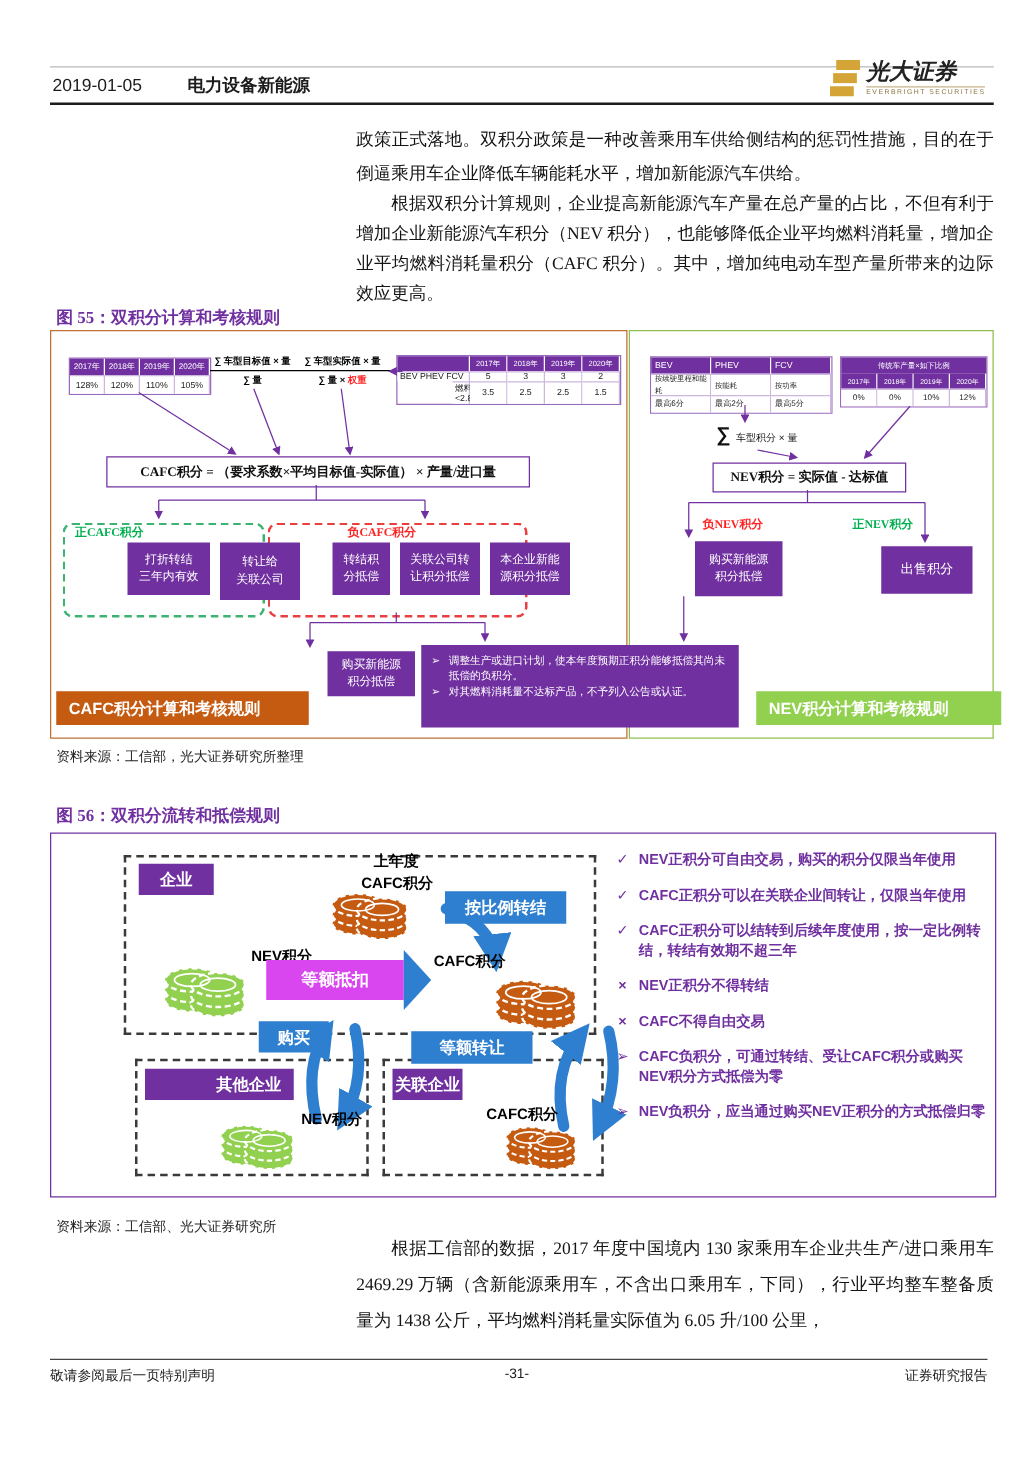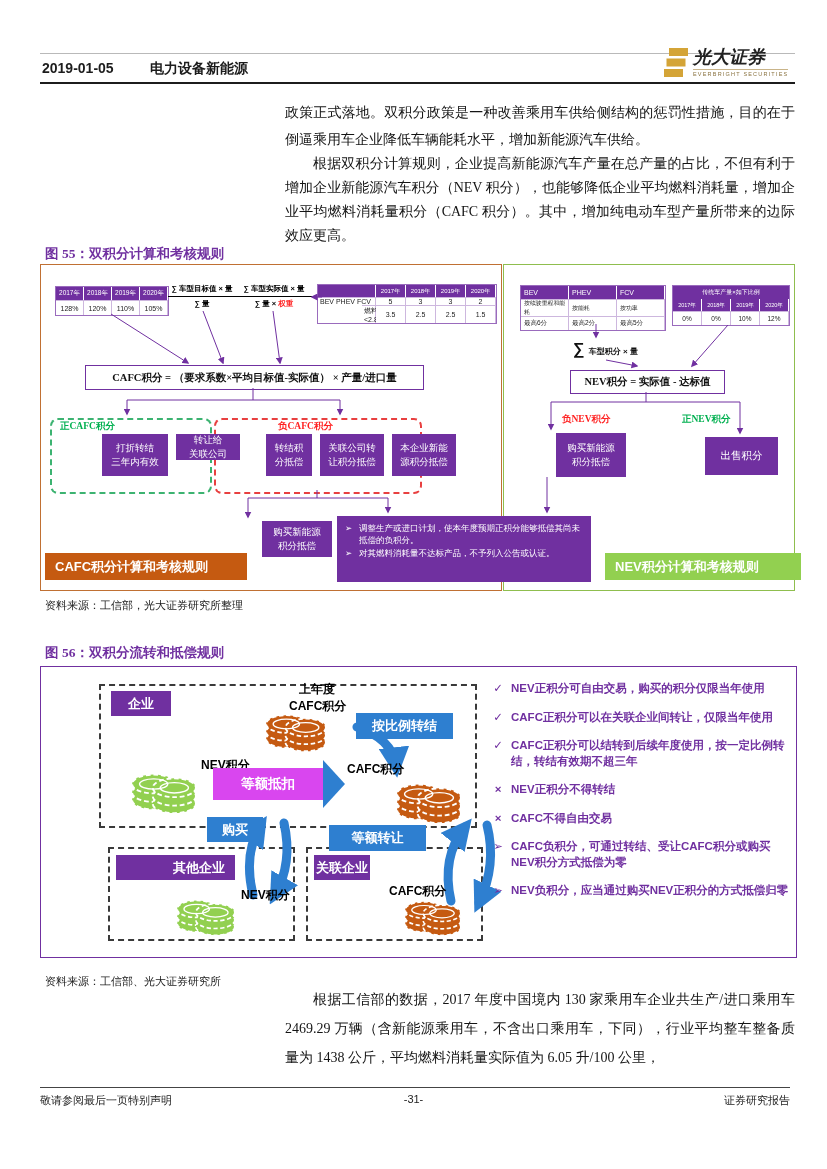--- a/index.html
+++ b/index.html
@@ -4,21 +4,21 @@
 <style>
   html,body{margin:0;padding:0;background:#e8e8e8;}
   .page{position:relative;width:827px;height:1169px;background:#fff;margin:0 auto;overflow:hidden;
         font-family:"Liberation Sans","DejaVu Sans",sans-serif;color:#111;}
   .abs{position:absolute;}
   .serif{font-family:"Liberation Serif","DejaVu Serif",serif;}
   .wsp{white-space:pre-line;margin-left:44px;}
   
   .hdr-thin{left:40px;top:53px;width:755px;height:1px;background:#b9b9b9;}
   .hdr-thick{left:40px;top:82px;width:755px;height:2px;background:#1c1c1c;}
-  .hdr-date{left:42px;top:60px;font-size:14px;color:#1c1c1c;font-weight:bold;}
+  .hdr-date{left:42px;top:60px;font-size:14px;color:#1c1c1c;}
   .hdr-cat{left:150px;top:60px;font-size:14px;font-weight:bold;color:#1c1c1c;}
   .logo{left:664px;top:46px;width:131px;height:34px;display:flex;align-items:center;gap:5px;}
   .logo-txt{display:flex;flex-direction:column;line-height:1;}
   .brand-cn{font-family:"Liberation Serif","DejaVu Serif",serif;font-weight:bold;font-style:italic;font-size:18px;color:#222;}
   .brand-en{font-size:5.5px;letter-spacing:1.2px;color:#8a7340;margin-top:3px;border-top:1px solid #c9b489;padding-top:2px;}
   
   .para{width:510px;font-size:14px;line-height:27px;text-align:justify;color:#141414;}
   .indent{text-indent:2em;}
   
   .figtitle{font-size:13.5px;font-weight:bold;color:#7030A0;}
@@ -54,21 +54,21 @@
   .region.neg{border-color:#E84040;}
   .rlabel{font-size:9.5px;font-weight:bold;font-family:"Liberation Serif","DejaVu Serif",serif;}
   .pos{color:#00B050;}
   .negc{color:#FF2222;}
   .pbox{background:#7030A0;color:#fff;font-size:9.5px;line-height:1.5;display:flex;align-items:center;justify-content:center;text-align:center;font-family:"Liberation Serif","DejaVu Serif",serif;}
   .noteBox{background:#7030A0;color:#fff;font-size:8.5px;line-height:1.45;padding:6px 8px;font-family:"Liberation Serif","DejaVu Serif",serif;}
   .noteRow{display:flex;gap:4px;}
   .noteRow .m{width:10px;flex:none;}
   .secLabel{color:#fff;font-weight:bold;font-size:13px;display:flex;align-items:center;padding-left:10px;}
   .sigma{font-size:16px;font-weight:bold;}
-  .sumTxt{font-size:8px;font-weight:bold;text-align:right;}
+  .sumTxt{font-size:8px;font-weight:normal;text-align:right;}
   
   .f56{left:40px;top:666px;width:755px;height:290px;border:1.5px solid #7030A0;}
   .dashbox{border:2px dashed #3a3a3a;}
   .tag{background:#7030A0;color:#fff;font-weight:bold;font-size:13px;display:flex;align-items:center;justify-content:center;}
   .bluetag{background:#2E7FD0;color:#fff;font-weight:bold;font-size:13px;display:flex;align-items:center;justify-content:center;}
   .coinlbl{font-weight:bold;font-size:12px;color:#000;}
   .fatArrow{background:#d946ef;color:#fff;font-weight:bold;font-size:13.5px;text-align:center;}
   .fatArrow:after{content:'';position:absolute;left:100%;top:-8px;border-top:24px solid transparent;border-bottom:24px solid transparent;border-left:22px solid #2E7FD0;}
   .rules{display:flex;flex-direction:column;gap:13px;}
   .rule{display:flex;gap:6px;font-size:11.5px;font-weight:600;color:#7030A0;line-height:15.5px;}
@@ -165,21 +165,21 @@
 
     <div class="abs fbox" style="left:45px;top:101px;width:337px;height:23px;">CAFC积分 = （要求系数×平均目标值-实际值） × 产量/进口量</div>
 
     <div class="abs region" style="left:10px;top:154px;width:158px;height:72px;"></div>
     <div class="abs region neg" style="left:174px;top:154px;width:204px;height:72px;"></div>
     <div class="abs rlabel pos" style="left:20px;top:156px;">正CAFC积分</div>
     <div class="abs rlabel negc" style="left:238px;top:156px;">负CAFC积分</div>
 
     <div class="abs pbox wsp" style="left:18px;top:170px;width:66px;height:42px;">打折转结
 三年内有效</div>
-    <div class="abs pbox wsp" style="left:92px;top:170px;width:64px;height:26px;">转让给
+    <div class="abs pbox wsp" style="left:92px;top:170px;width:64px;height:46px;">转让给
 关联公司</div>
     <div class="abs pbox wsp" style="left:182px;top:170px;width:46px;height:42px;">转结积
 分抵偿</div>
     <div class="abs pbox wsp" style="left:236px;top:170px;width:64px;height:42px;">关联公司转
 让积分抵偿</div>
     <div class="abs pbox wsp" style="left:308px;top:170px;width:64px;height:42px;">本企业新能
 源积分抵偿</div>
 
     <div class="abs pbox wsp" style="left:178px;top:257px;width:70px;height:36px;">购买新能源
 积分抵偿</div>

